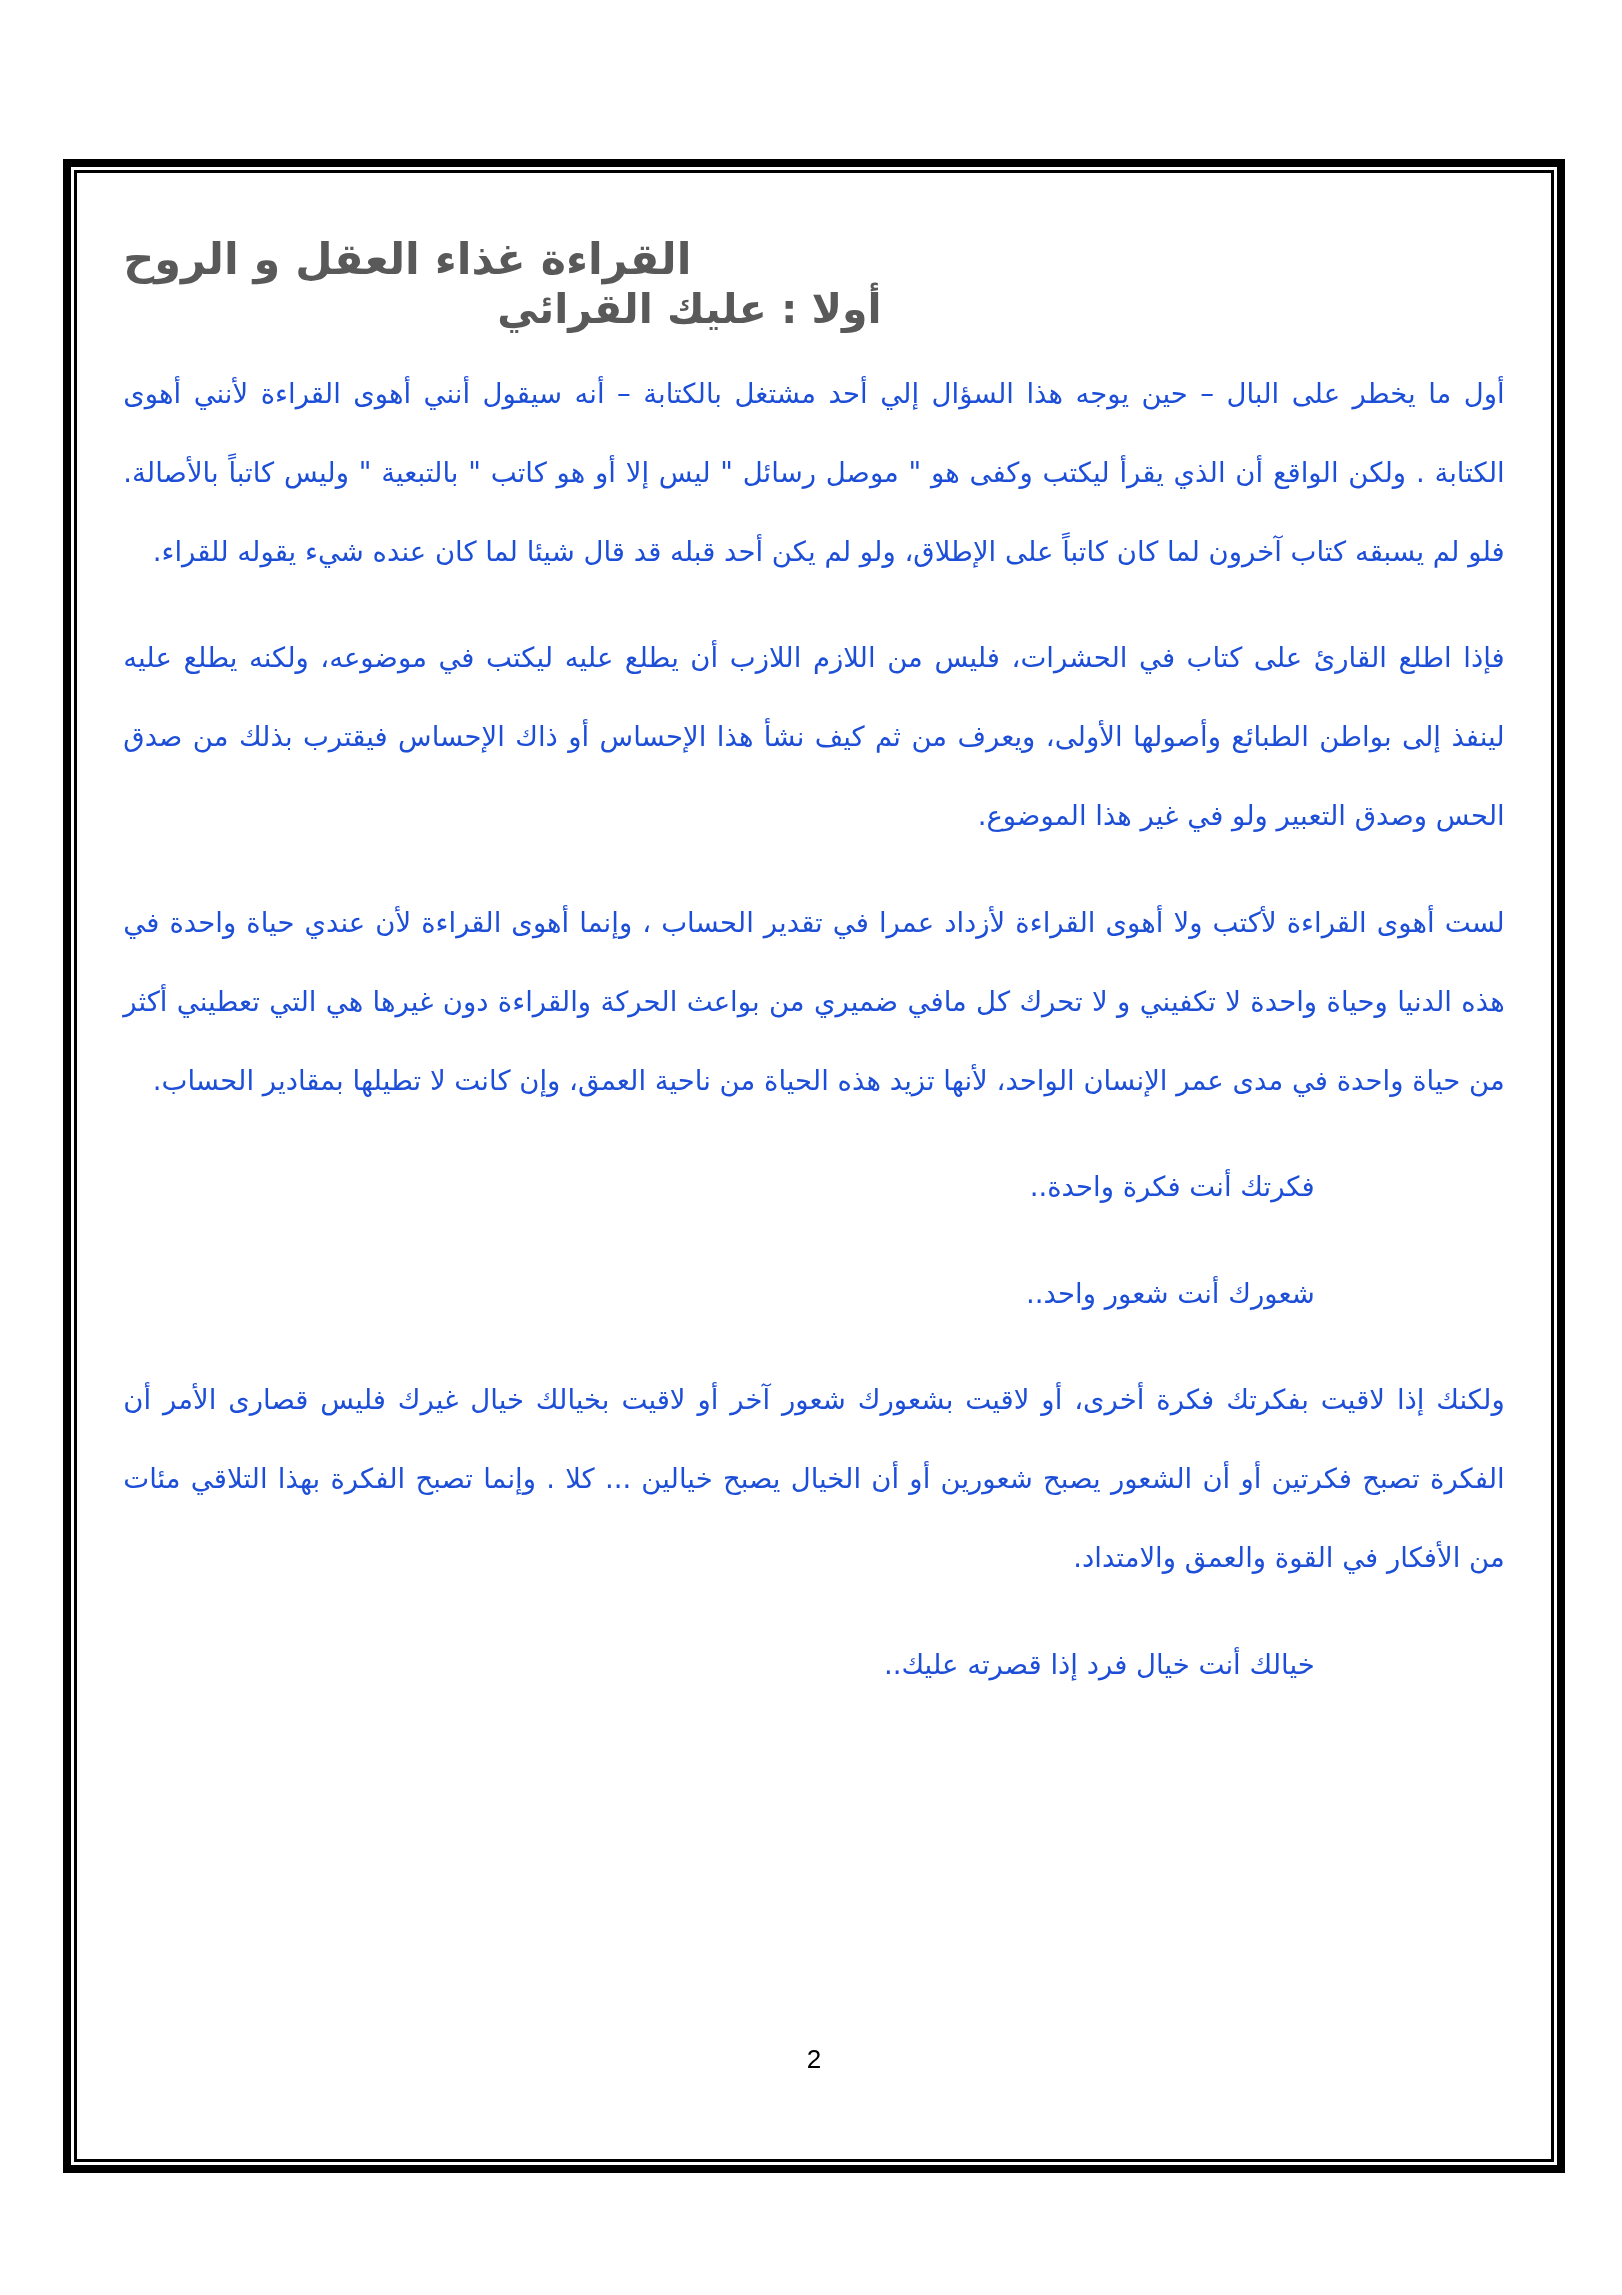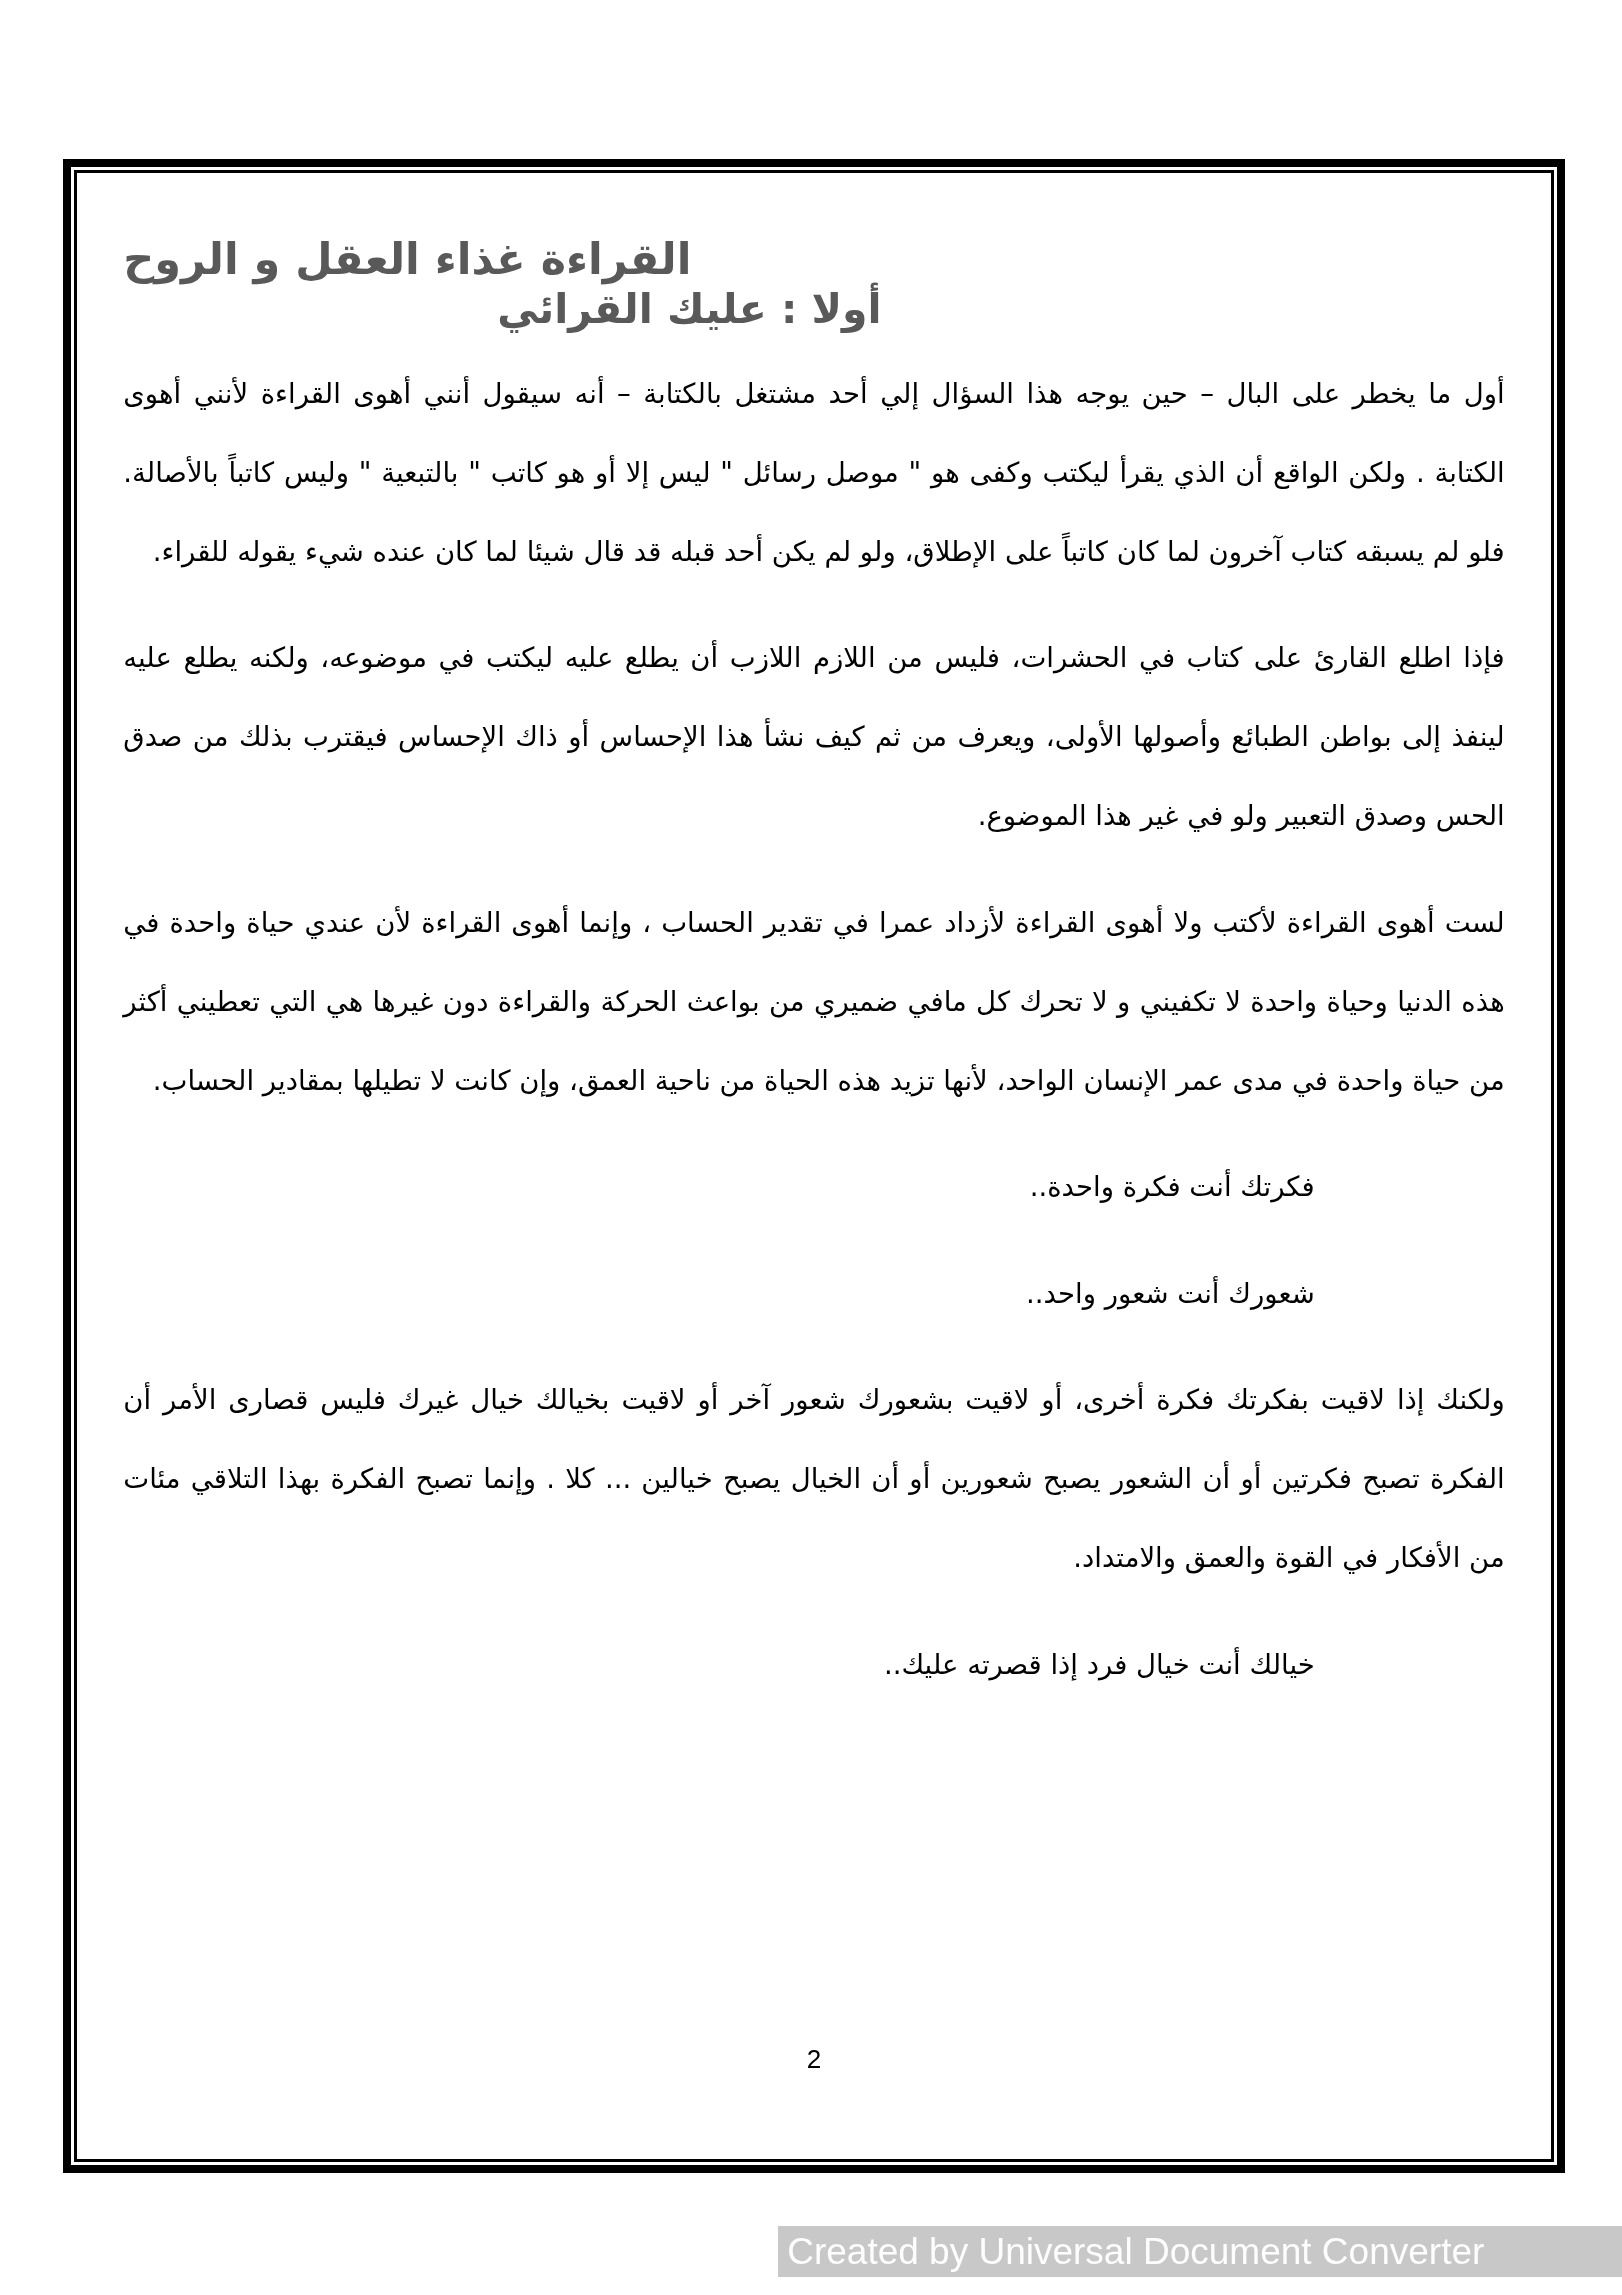--- a/index.html
+++ b/index.html
@@ -49,21 +49,21 @@
   .subtitle {
     margin: -3.9px 249px 18.3px 0;
     text-align: center;
     color: #595959;
     font-size: 41px;
     font-weight: bold;
     line-height: 1.25;
   }
   .para {
     margin: 0 0 27.5px 0;
-    color: #000000;
+    color: #1d4ed8;
     font-size: 27.5px;
     line-height: 79px;
     text-align: justify;
     text-justify: inter-word;
   }
   .para.short {
     text-align: right;
     padding-right: 190px;
   }
   .page-number {
@@ -124,18 +124,15 @@
         <p class="para">ولكنك إذا لاقيت بفكرتك فكرة أخرى، أو لاقيت بشعورك شعور آخر أو لاقيت بخيالك خيال غيرك فليس قصارى الأمر أن الفكرة تصبح فكرتين أو أن الشعور يصبح شعورين أو أن الخيال يصبح خيالين ... كلا . وإنما تصبح الفكرة بهذا التلاقي مئات من الأفكار في القوة والعمق والامتداد.</p>
 
         <p class="para short">خيالك أنت خيال فرد إذا قصرته عليك..</p>
 
         <div class="page-number">2</div>
 
       </div>
     </div>
   </div>
 
-  <div class="watermark">
-    <span>Created by Universal Document Converter</span>
-  </div>
 
 </div>
 
 
 </body></html>

